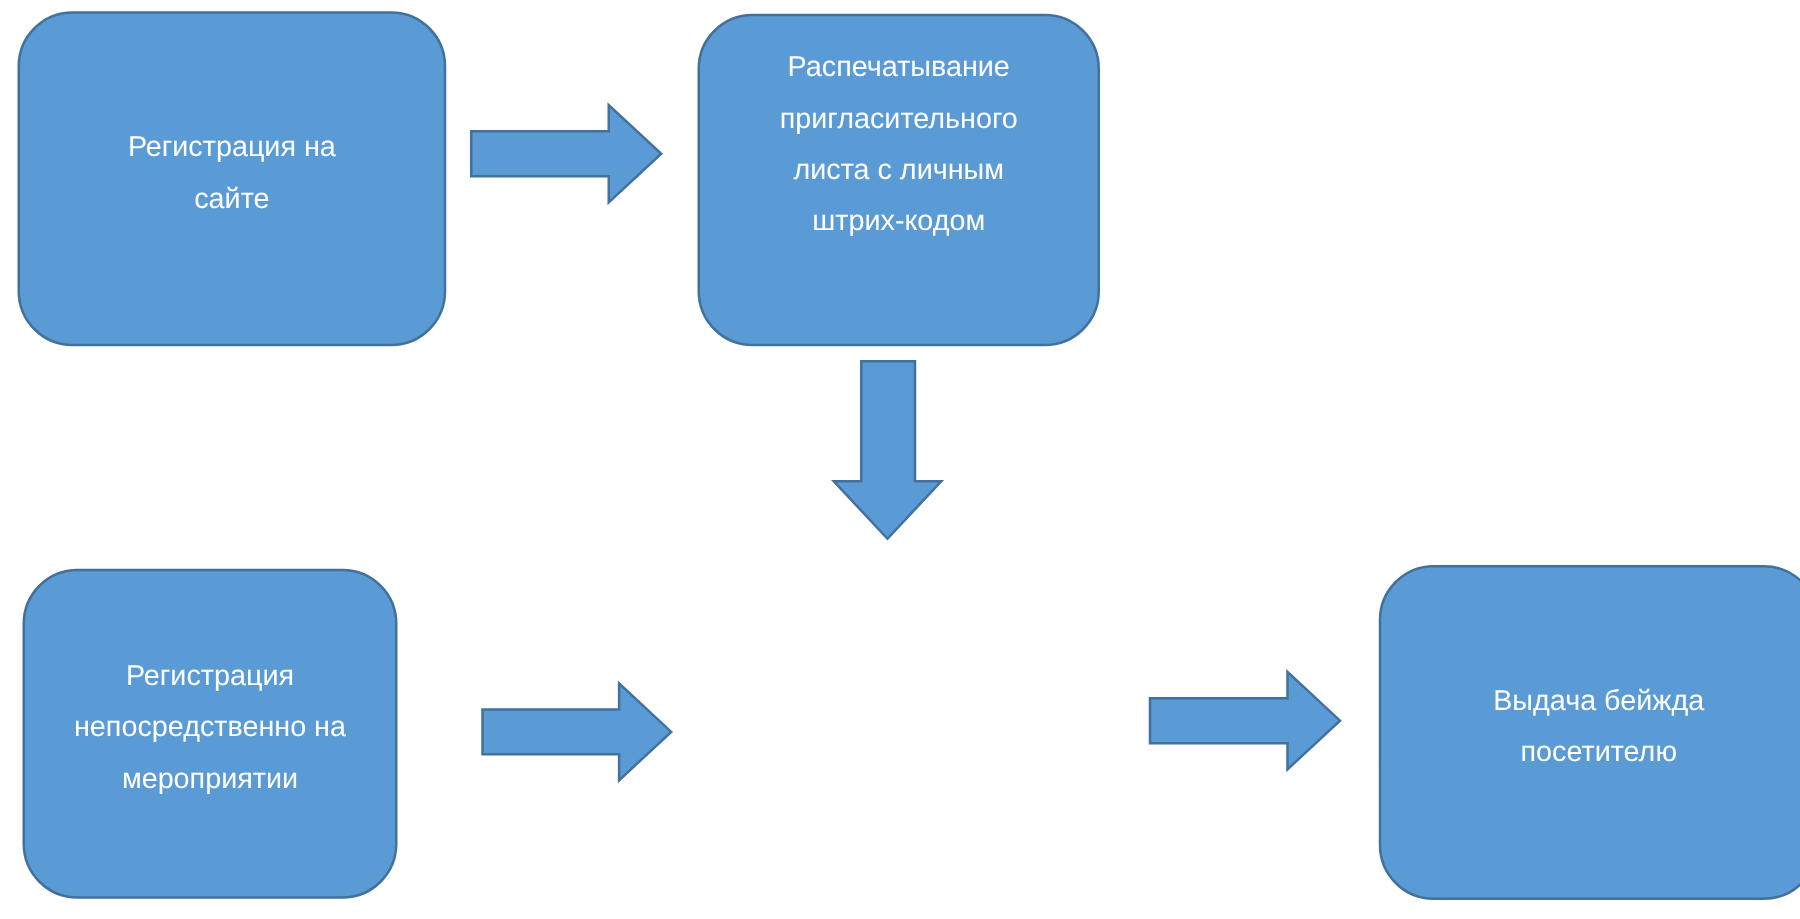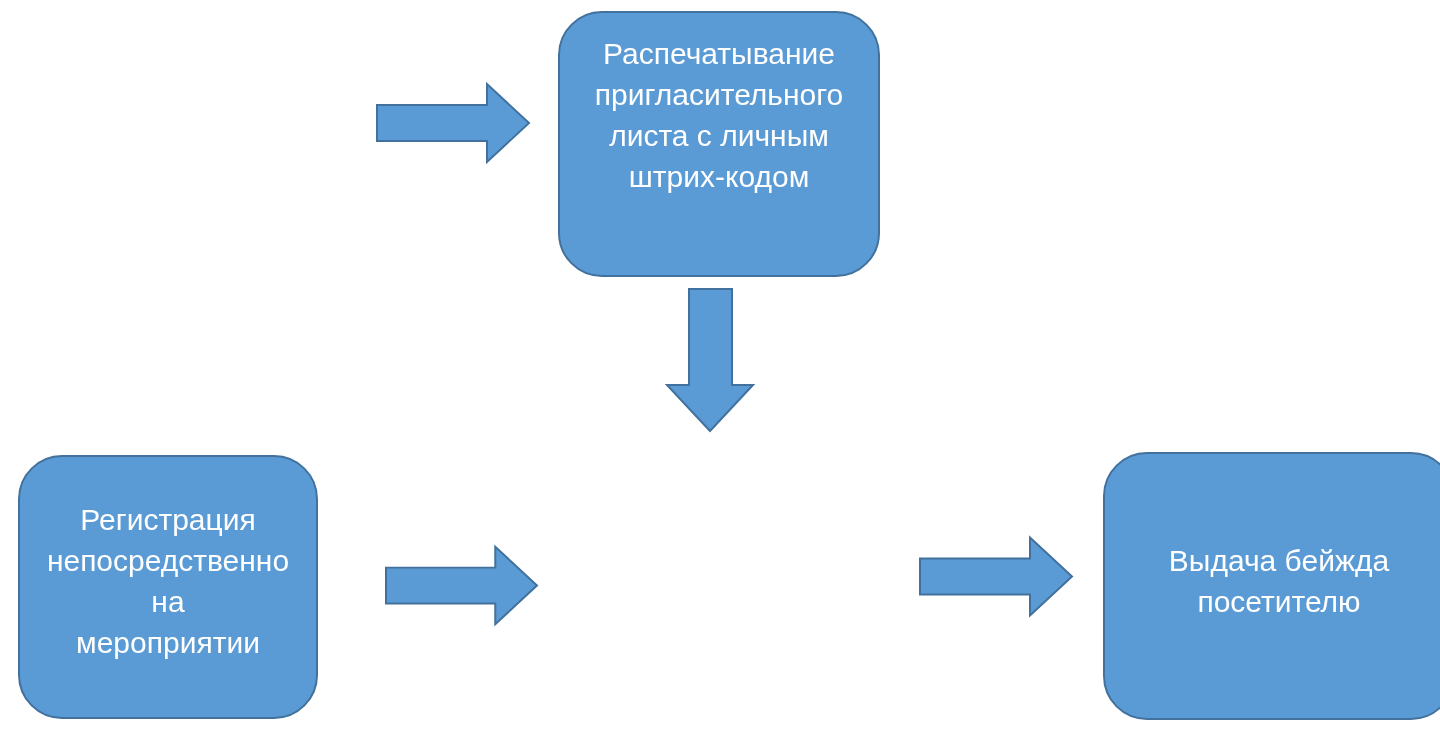--- a/index.html
+++ b/index.html
@@ -23,21 +23,21 @@
     box-sizing: border-box;
     background: var(--shape-fill, #5b9bd5);
     border: 2px solid var(--shape-border, #41719c);
     border-radius: 44px;
     display: flex;
     align-items: center;
     justify-content: center;
   }
   .node-label {
     color: var(--text-color, #ffffff);
-    font-size: 30px;
+    font-size: 23px;
     line-height: 41px;
     text-align: center;
     white-space: pre-line;
     padding: 0 14px;
   }
   
   .n1 { left: 14px;   top: 9px;   width: 343px; height: 268px; }
   .n1 .node-label { padding-bottom: 11px; }
   .n2 { left: 558px;  top: 11px;  width: 322px; height: 266px; }
   .n2 .node-label { padding-bottom: 58px; }
@@ -62,20 +62,24 @@
   .a1 { left: 377px; top: 84px;  width: 152px; height: 78px; }
   .a2 { left: 667px; top: 289px; width: 86px;  height: 142px; }
   .a3 { left: 386px; top: 546px; width: 151px; height: 79px; }
   .a4 { left: 920px; top: 537px; width: 152px; height: 79px; }
 </style>
 </head>
 <body>
 
 <div class="canvas">
 
+  <div class="node n1">
+    <div class="node-label">Регистрация на
+сайте</div>
+  </div>
 
   <div class="node n2">
     <div class="node-label">Распечатывание
 пригласительного
 листа с личным
 штрих-кодом</div>
   </div>
 
   <div class="node n3">
     <div class="node-label">Регистрация

